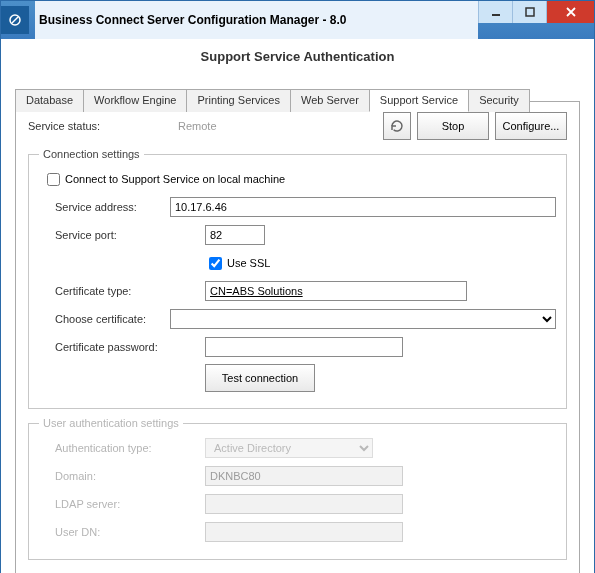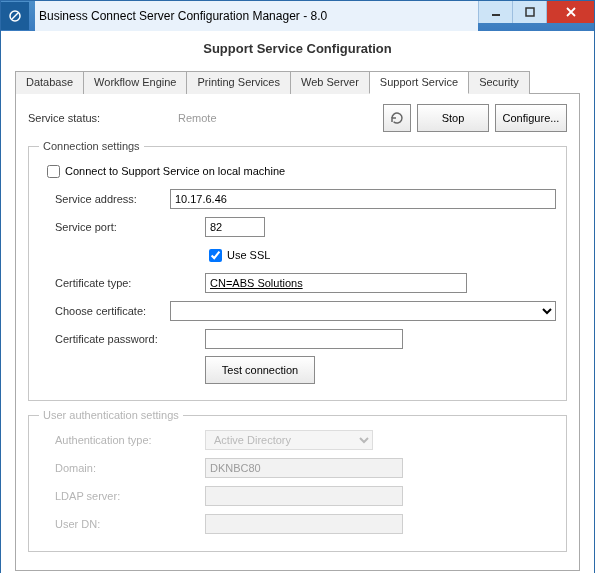--- a/index.html
+++ b/index.html
@@ -1,28 +1,28 @@
 <!DOCTYPE html>
 <html><head>
 <meta charset="utf-8">
 <style>
   * { box-sizing: border-box; font-family: "Segoe UI", Tahoma, sans-serif; font-size: 11px; }
   body { margin: 0; background: #fff; }
   .window { width: 595px; border: 1px solid #2b6aa8; background:#fff; }
-  .titlebar { height: 30px; background: linear-gradient(#4c8fc9,#3a7bbf); display:flex; align-items:center; color:#fff; }
+  .titlebar { height: 38px; background: linear-gradient(#4c8fc9,#3a7bbf); display:flex; align-items:center; color:#fff;font-weight:bold; }
   .titlebar .icon { width:28px; height:28px; background:#1b5d9a; display:flex; align-items:center; justify-content:center; margin-right:6px;}
   .titlebar .title { flex:1; color:#000; font-size:12px; padding-left:4px; background:#e9f2fb; height:100%; display:flex; align-items:center;}
   .winbtns { display:flex; height:100%; }
   .winbtn { width:38px; height:22px; background:#cde4f7; border-left:1px solid #9dbfe0; display:flex; align-items:center; justify-content:center; color:#333; cursor:default;}
   .winbtn.close { background:#cf3a2c; color:#fff; width:48px;}
   .winbtn.min,.winbtn.max{ width:34px;}
   .pageheader { text-align:center; font-weight:bold; font-size:13px; padding:10px 0 8px; color:#333;}
   .content { padding: 6px 14px 8px; }
   .tabs { display:flex; border-bottom:1px solid #aaa; position:relative; }
-  .tab { padding:4px 10px 5px; border:1px solid #aaa; border-bottom:none; margin-right:-1px; background:#f1f1f1; color:#333; position:relative; top:1px; cursor:default;}
+  .tab { padding:4px 10px 5px; border:1px solid #aaa; border-bottom:none; margin-right:-1px; background:#f1f1f1; color:#333; position:relative; top:11px; cursor:default;}
   .tab.active { background:#fff; border-bottom:1px solid #fff; z-index:2; }
   .tabbody { border:1px solid #aaa; border-top:none; padding:10px 12px 14px; }
   .row { display:flex; align-items:center; margin-bottom:6px; min-height:22px;}
   .lbl { width:150px; color:#333; }
   .status-val { color:#9a9a9a; flex:1;}
   .iconbtn,.btn { height:28px; border:1px solid #8a8a8a; background:linear-gradient(#fff,#e9e9e9); padding:0 10px; cursor:default; display:inline-flex; align-items:center; justify-content:center;}
   .iconbtn{ width:28px; padding:0;}
   .btnrow { display:flex; gap:6px; }
   fieldset { border:1px solid #c7c7c7; margin:8px 0 4px; padding:8px 10px 10px; }
   fieldset legend { color:#444; padding:0 4px; }
@@ -62,21 +62,21 @@
           </svg>
         </div>
       <div class="winbtn close">
           <svg width="10" height="10">
             <path d="M1 1 L9 9 M9 1 L1 9" stroke="#fff" stroke-width="1.8"></path>
           </svg>
         </div>
     </div>
   </div>
 
-  <div class="pageheader">Support Service Configuration</div>
+  <div class="pageheader">Support Service Authentication</div>
 
   <div class="content">
     <div class="tabs">
       <div class="tab">Database</div>
       <div class="tab">Workflow Engine</div>
       <div class="tab">Printing Services</div>
       <div class="tab">Web Server</div>
       <div class="tab active">Support Service</div>
       <div class="tab">Security</div>
     </div>

